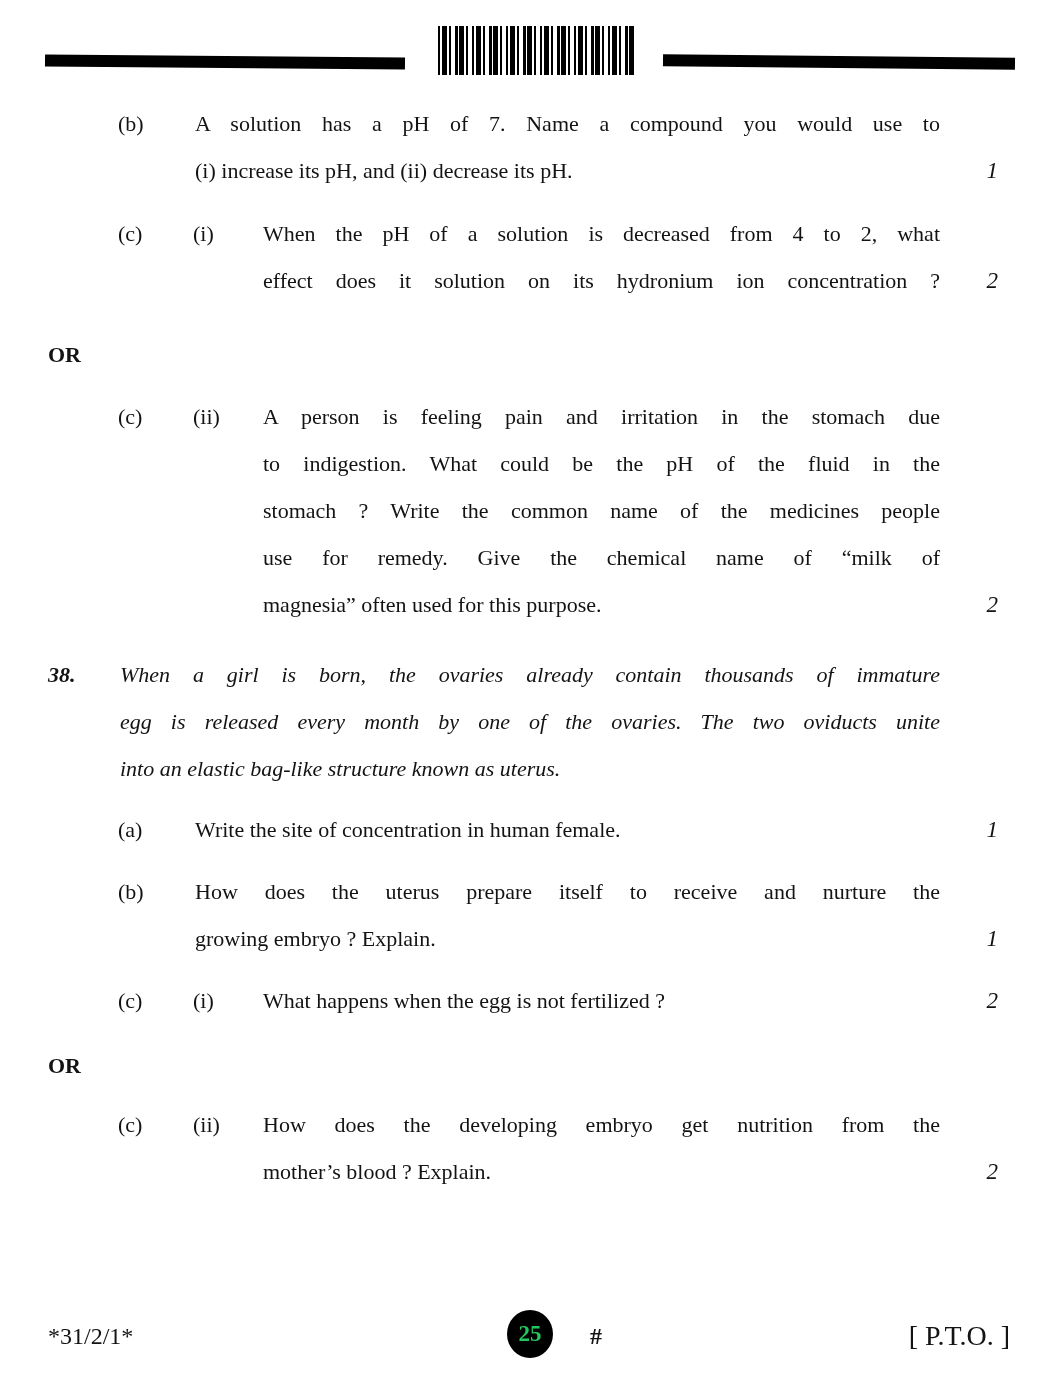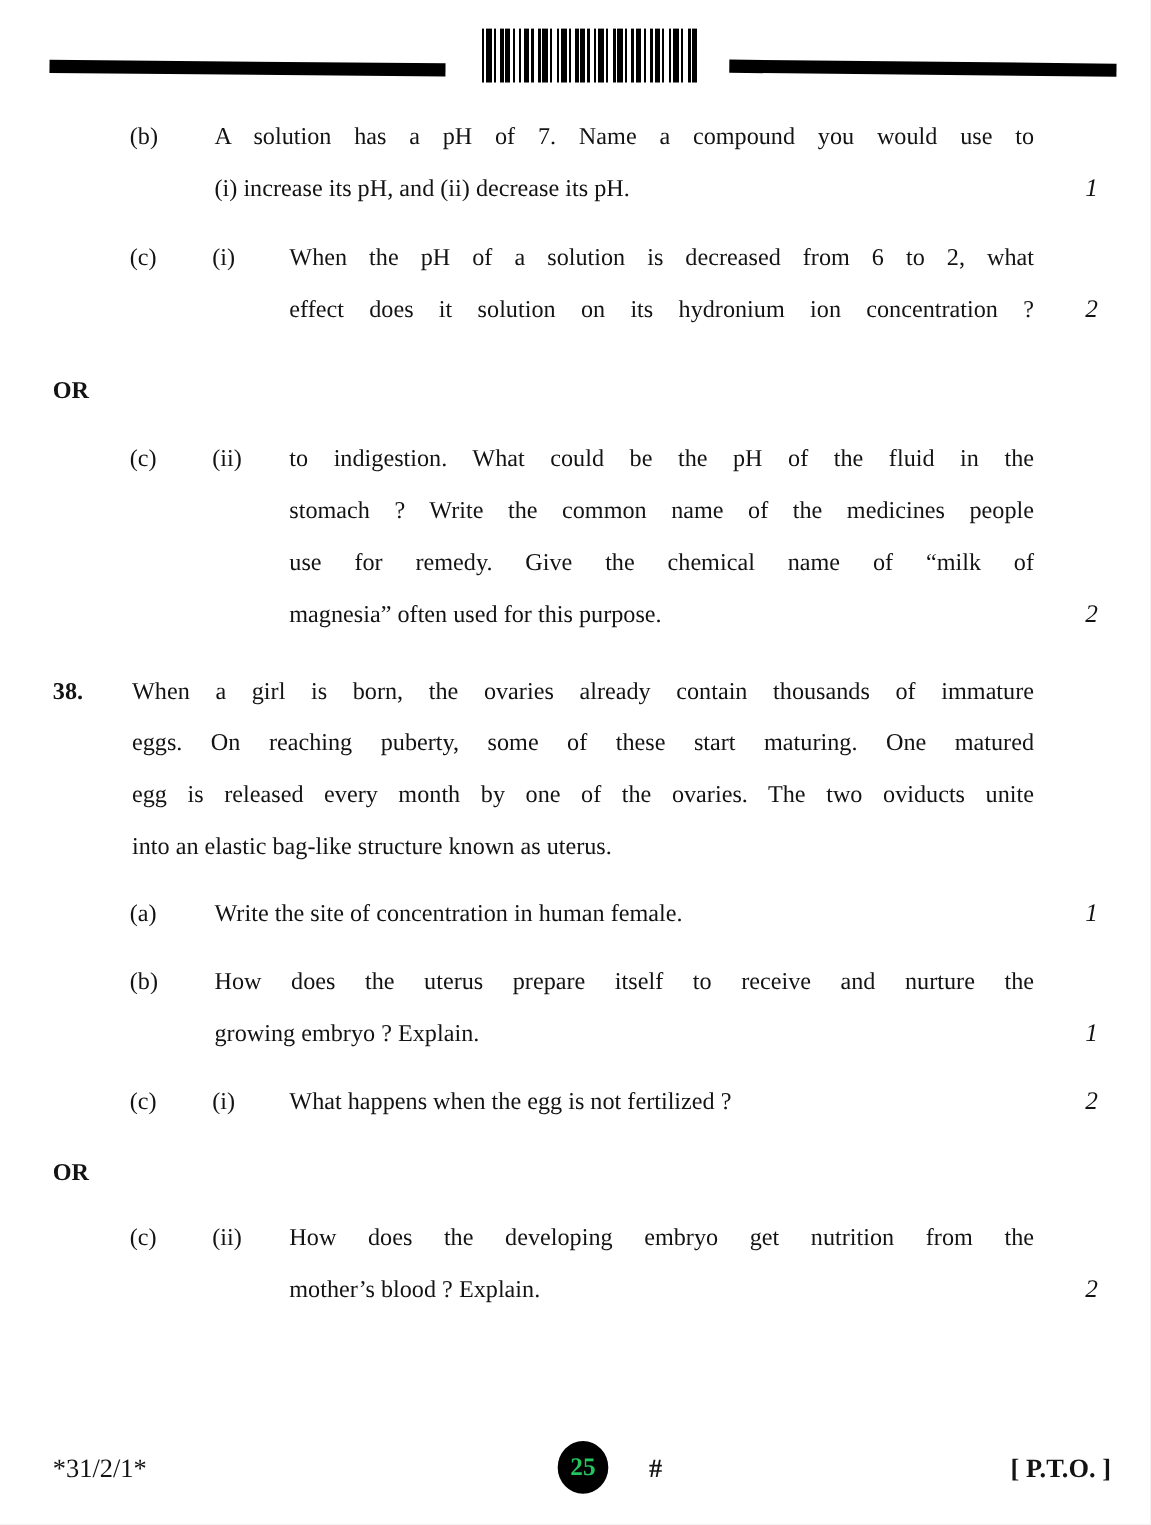--- a/index.html
+++ b/index.html
@@ -49,21 +49,21 @@
   .footer { position:absolute; left:48px; right:36px; bottom:24px; height:54px; }
   .f-code { position:absolute; left:0; top:8px; font-weight:normal; font-size:24px; line-height:40px; }
   .f-badge {
     position:absolute; left:459px; top:2px;
     width:46px; height:48px; border-radius:50%;
     background:#000; color:#22c55e;
     font-weight:bold; font-size:23px;
     text-align:center; line-height:48px;
   }
   .f-hash { position:absolute; left:542px; top:8px; font-weight:bold; font-size:24px; line-height:40px; }
-  .f-pto { position:absolute; right:0; top:8px; font-weight:bold; font-size:24px; line-height:40px; }
+  .f-pto { position:absolute; right:0; top:8px; font-weight:normal; font-size:28px; line-height:40px; }
 </style>
 </head>
 <body>
 
 <div class="page">
 
   <div class="hdr">
     <div class="rule rule-left"></div>
     <div class="barcode"></div>
     <div class="rule rule-right"></div>
@@ -80,49 +80,49 @@
         </div>
       </div>
       <div class="marks">1</div>
     </div>
 
     <div class="part" style="margin-top:16px;">
       <div class="grid-c">
         <div>(c)</div>
         <div>(i)</div>
         <div>
-          <div class="jl">When the pH of a solution is decreased from 6 to 2, what</div>
+          <div class="jl">When the pH of a solution is decreased from 4 to 2, what</div>
           <div class="jl">effect does it solution on its hydronium ion concentration ?</div>
         </div>
       </div>
       <div class="marks">2</div>
     </div>
 
     <div class="or" style="margin-top:27px;">OR</div>
 
     <div class="part" style="margin-top:15px;">
       <div class="grid-c">
         <div>(c)</div>
         <div>(ii)</div>
         <div>
+          <div class="jl">A person is feeling pain and irritation in the stomach due</div>
           <div class="jl">to indigestion. What could be the pH of the fluid in the</div>
           <div class="jl">stomach ? Write the common name of the medicines people</div>
           <div class="jl">use for remedy. Give the chemical name of “milk of</div>
           <div>magnesia” often used for this purpose.</div>
         </div>
       </div>
       <div class="marks">2</div>
     </div>
 
-    <div class="part" style="margin-top:23px;">
+    <div class="part" style="margin-top:23px;font-style:italic;">
       <div class="grid-q">
         <div class="qnum">38.</div>
         <div>
           <div class="jl">When a girl is born, the ovaries already contain thousands of immature</div>
-          <div class="jl">eggs. On reaching puberty, some of these start maturing. One matured</div>
           <div class="jl">egg is released every month by one of the ovaries. The two oviducts unite</div>
           <div>into an elastic bag-like structure known as uterus.</div>
         </div>
       </div>
     </div>
 
     <div class="part" style="margin-top:14px;">
       <div class="grid-b">
         <div>(a)</div>
         <div>

